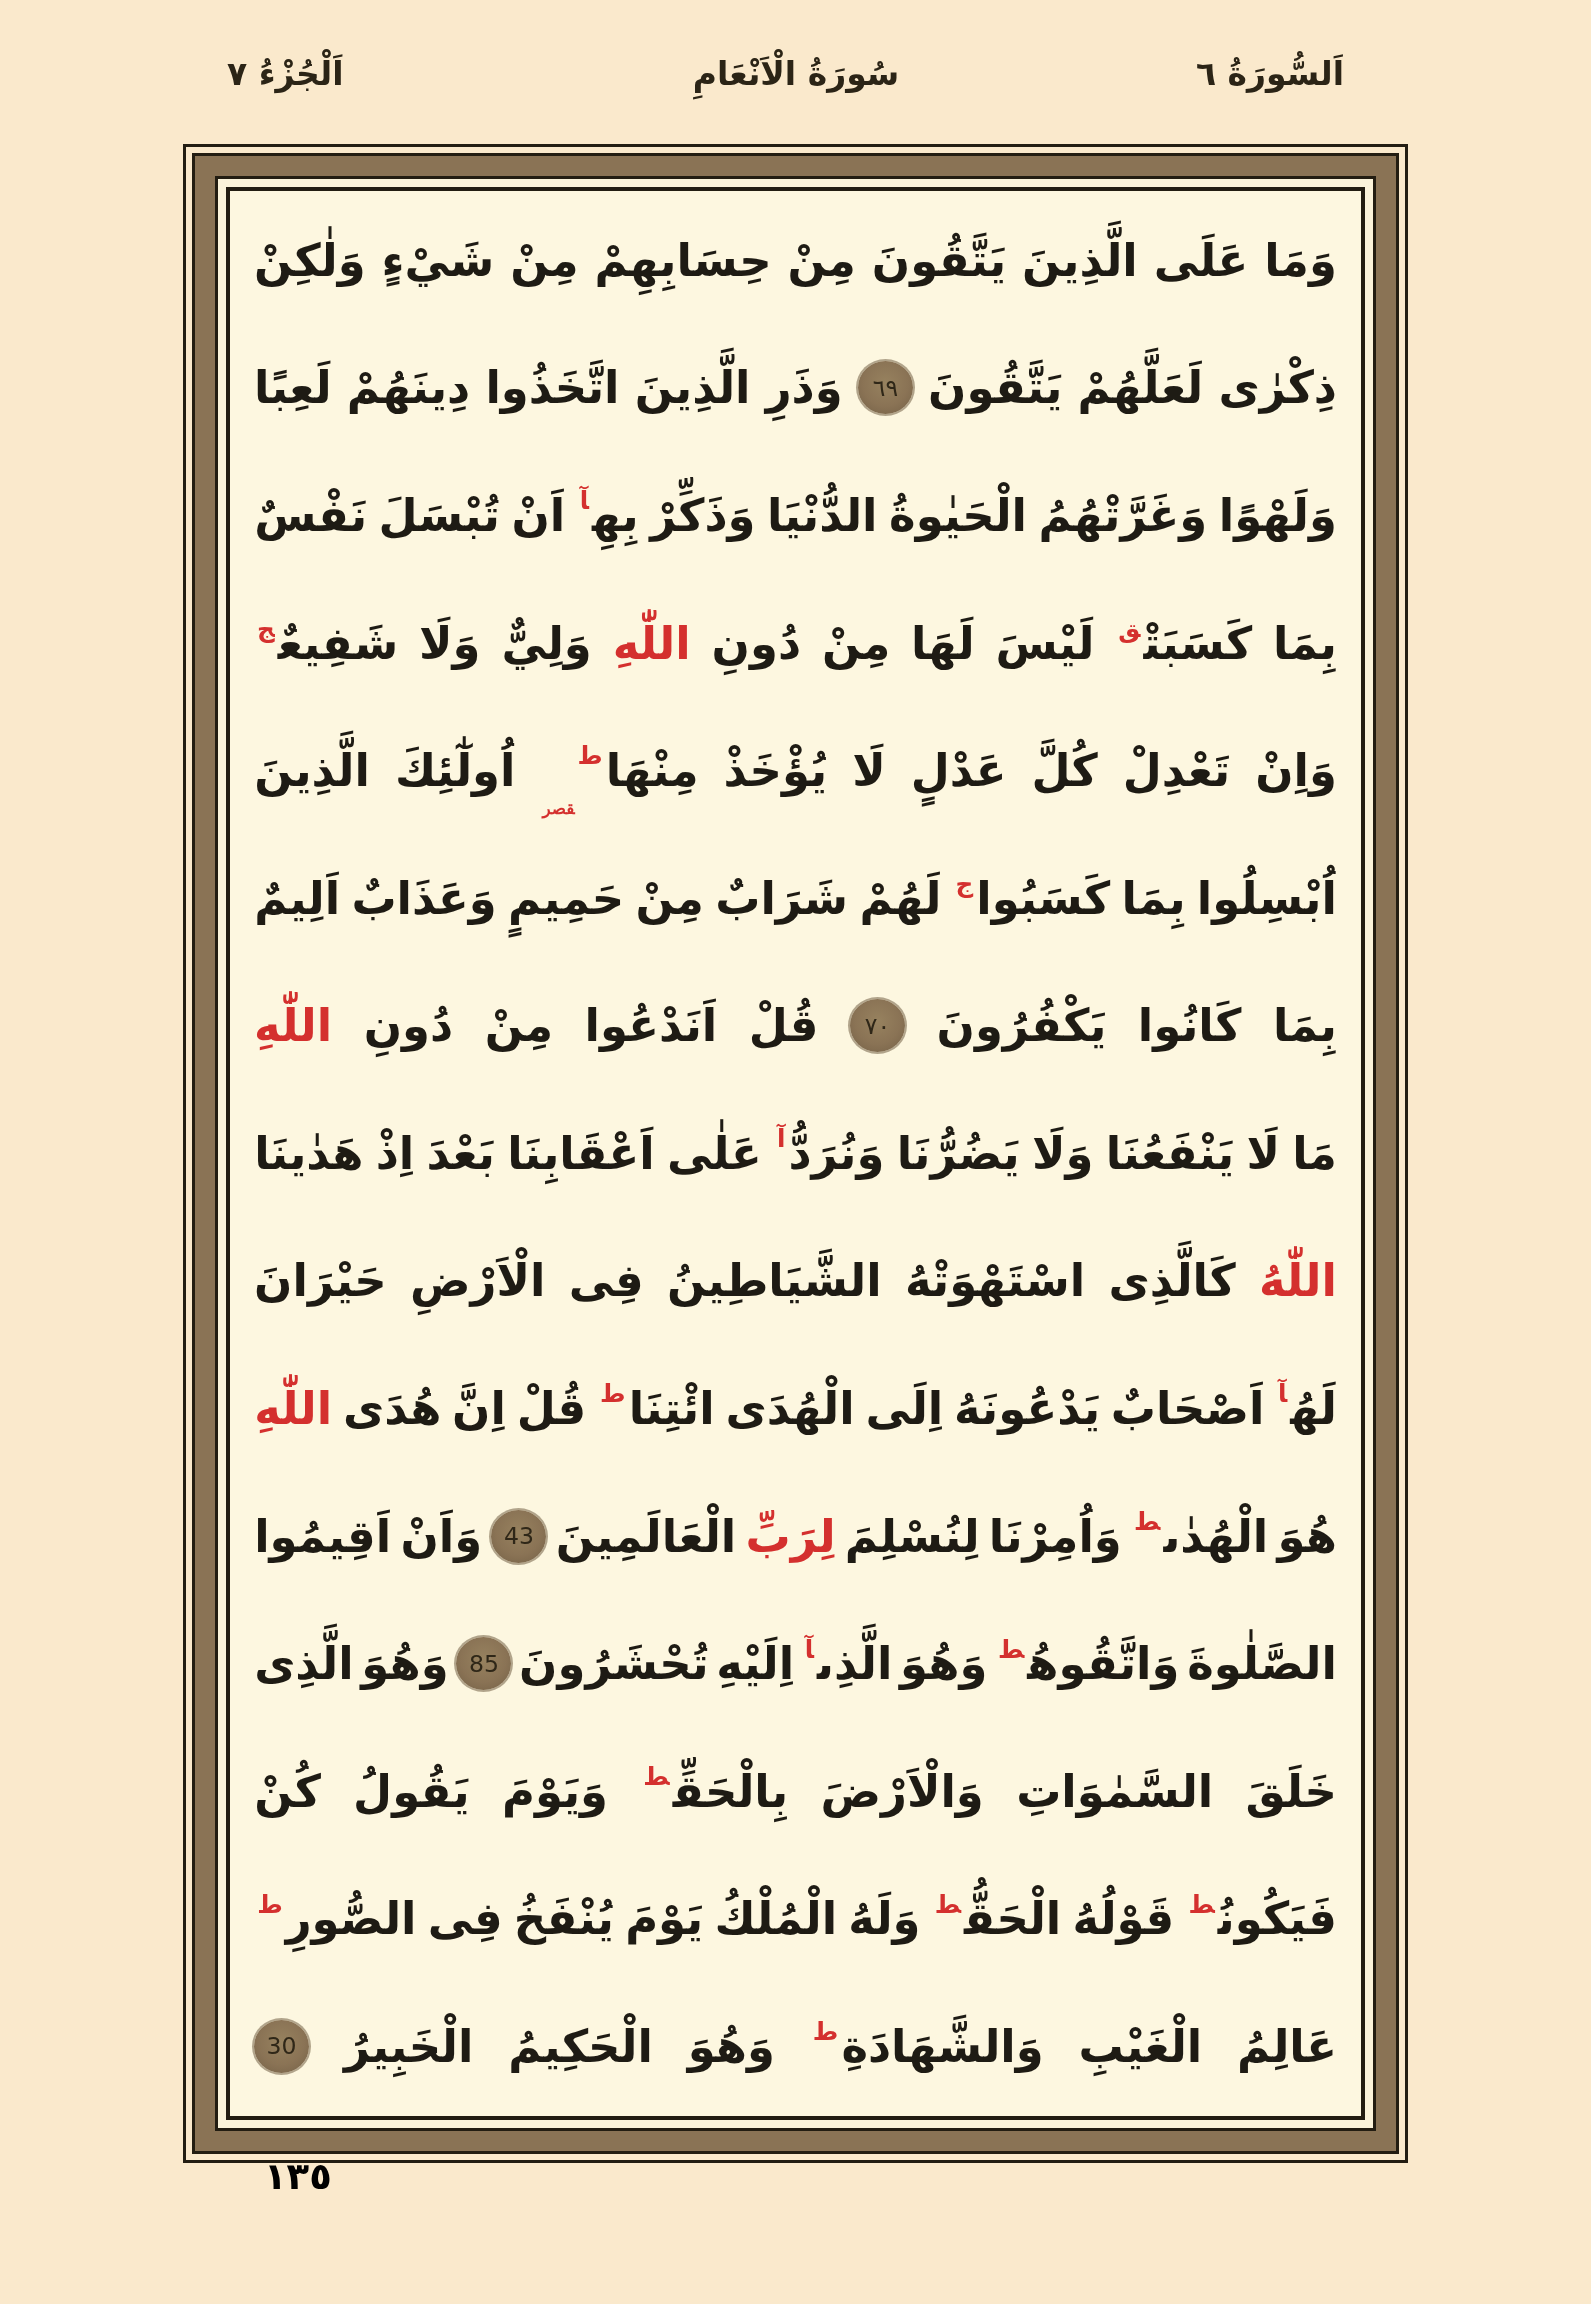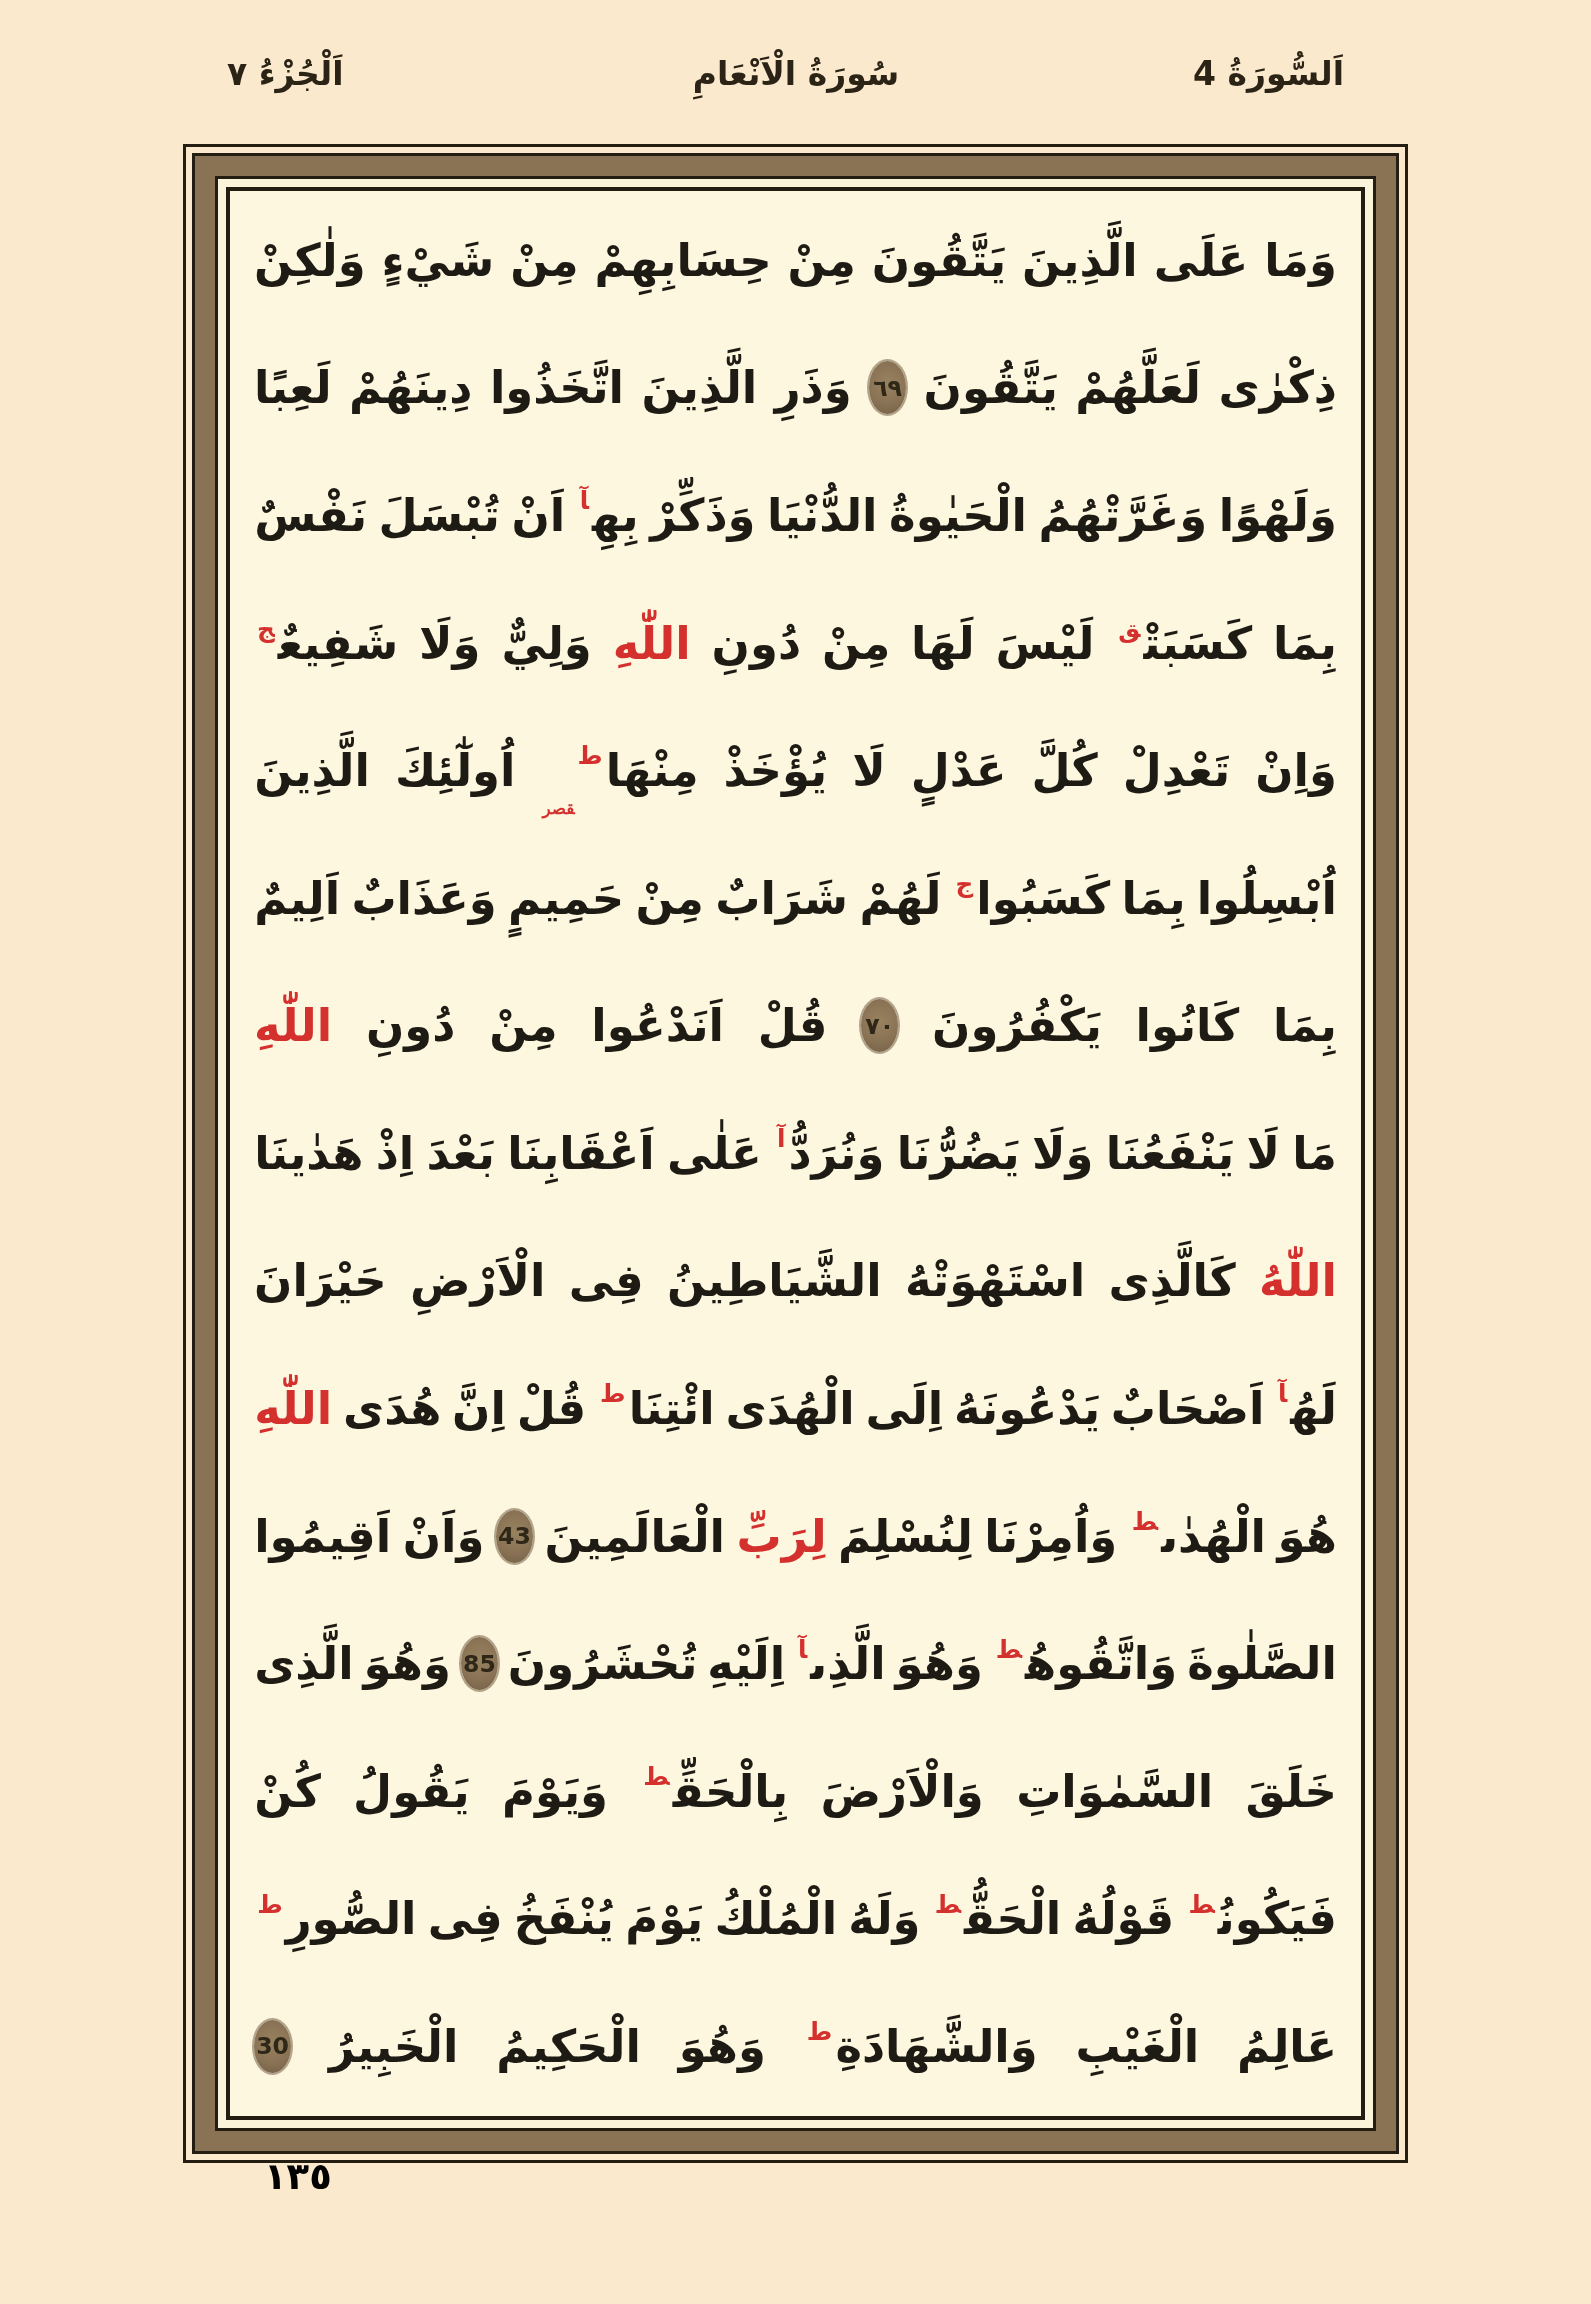--- a/index.html
+++ b/index.html
@@ -61,41 +61,41 @@
   .red{color:var(--red);}
   .waqf{
     color:var(--red);font-size:24.6px;font-weight:bold;
     position:relative;top:-21.7px;margin:0 3px;
   }
   .qasr{
     color:var(--red);font-size:16.7px;font-weight:bold;
     position:relative;top:27.6px;margin:0 2px;font-family:Liberation Serif, serif;
   }
   .marker{
-    flex:0 0 auto;width:37px;height:53px;border-radius:50%;
+    flex:0 0 auto;width:55px;height:53px;border-radius:50%;
     background:radial-gradient(circle at 50% 42%, #97825f 0%, #8a7355 55%, #736046 100%);
     box-shadow:0 0 0 2px rgba(115,96,70,.55);
     display:inline-flex;align-items:center;justify-content:center;
-    color:var(--marker-ink);font-size:23.6px;font-weight:bold;
+    color:var(--marker-ink);font-size:23.6px;font-weight:normal;
   }
   
   .page-number{
     position:absolute;left:264px;top:2155px;
     font-size:37px;font-weight:bold;color:#000000;direction:rtl;
   }
 </style>
 </head>
 <body>
 
 <div class="page">
 
   <div class="header">
     <span>اَلْجُزْءُ ٧</span>
     <span class="center-title">سُورَةُ الْاَنْعَامِ</span>
-    <span>اَلسُّورَةُ 4</span>
+    <span>اَلسُّورَةُ ٦</span>
   </div>
 
   <div class="frame">
     <div class="frame-band">
       <div class="frame-gap">
         <div class="panel">
           <div class="lines" id="lines">
               <div class="line">
                 <span class="word">وَمَا</span>
                 <span class="word">عَلَى</span>

